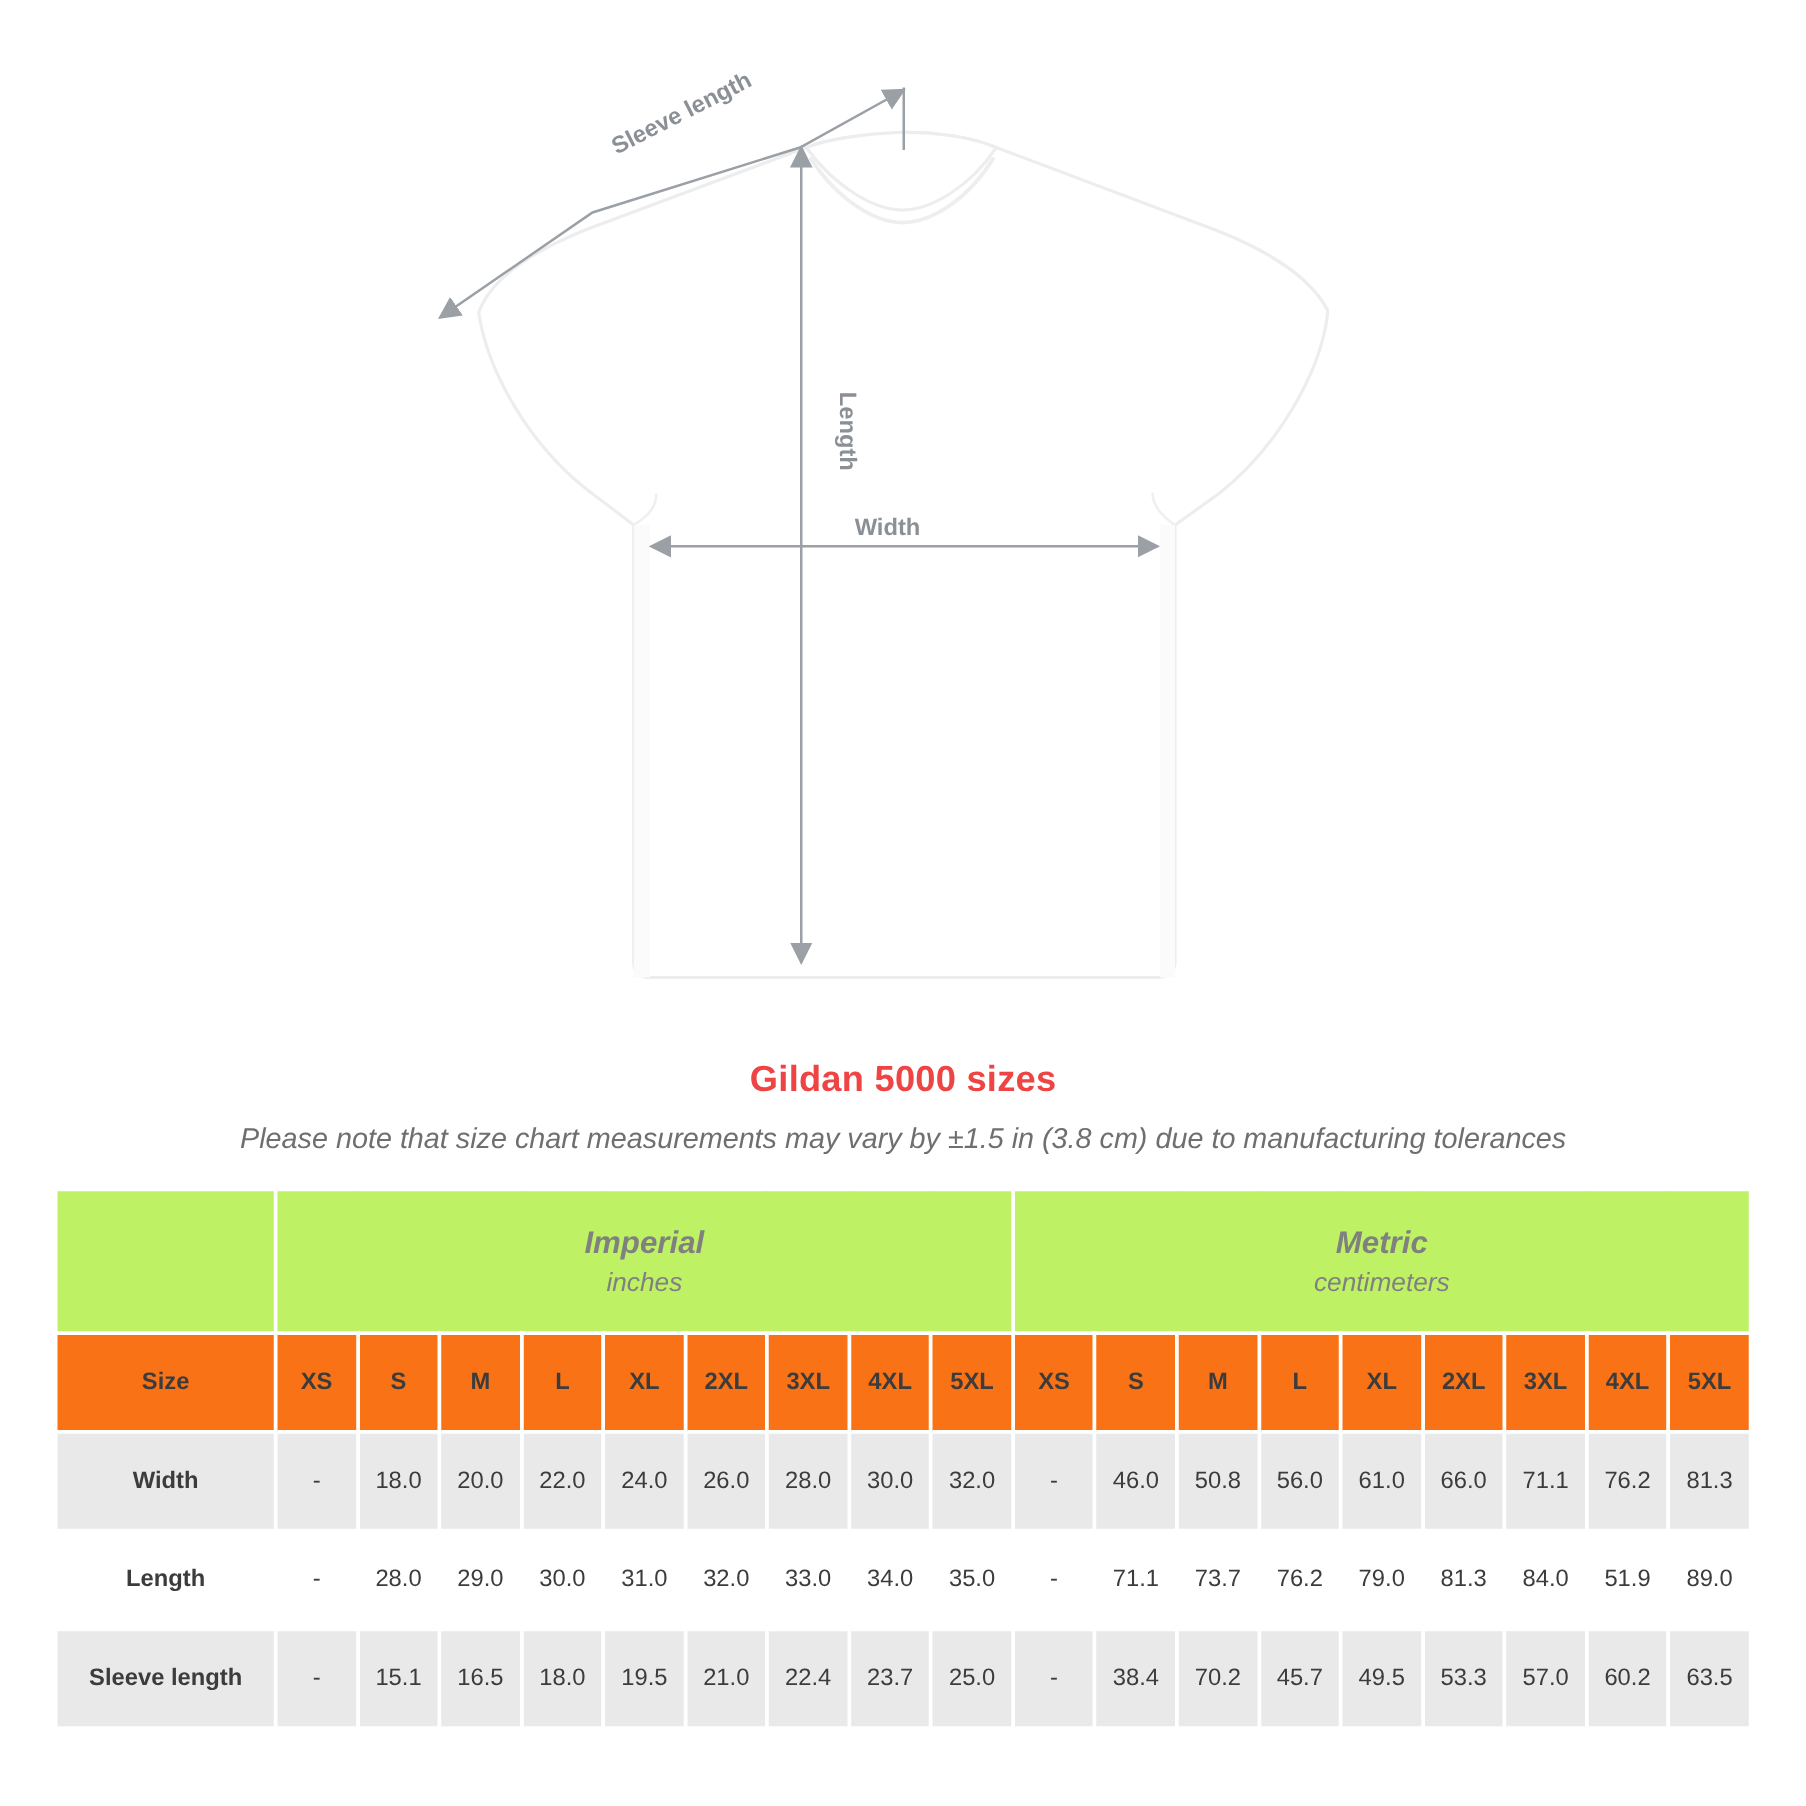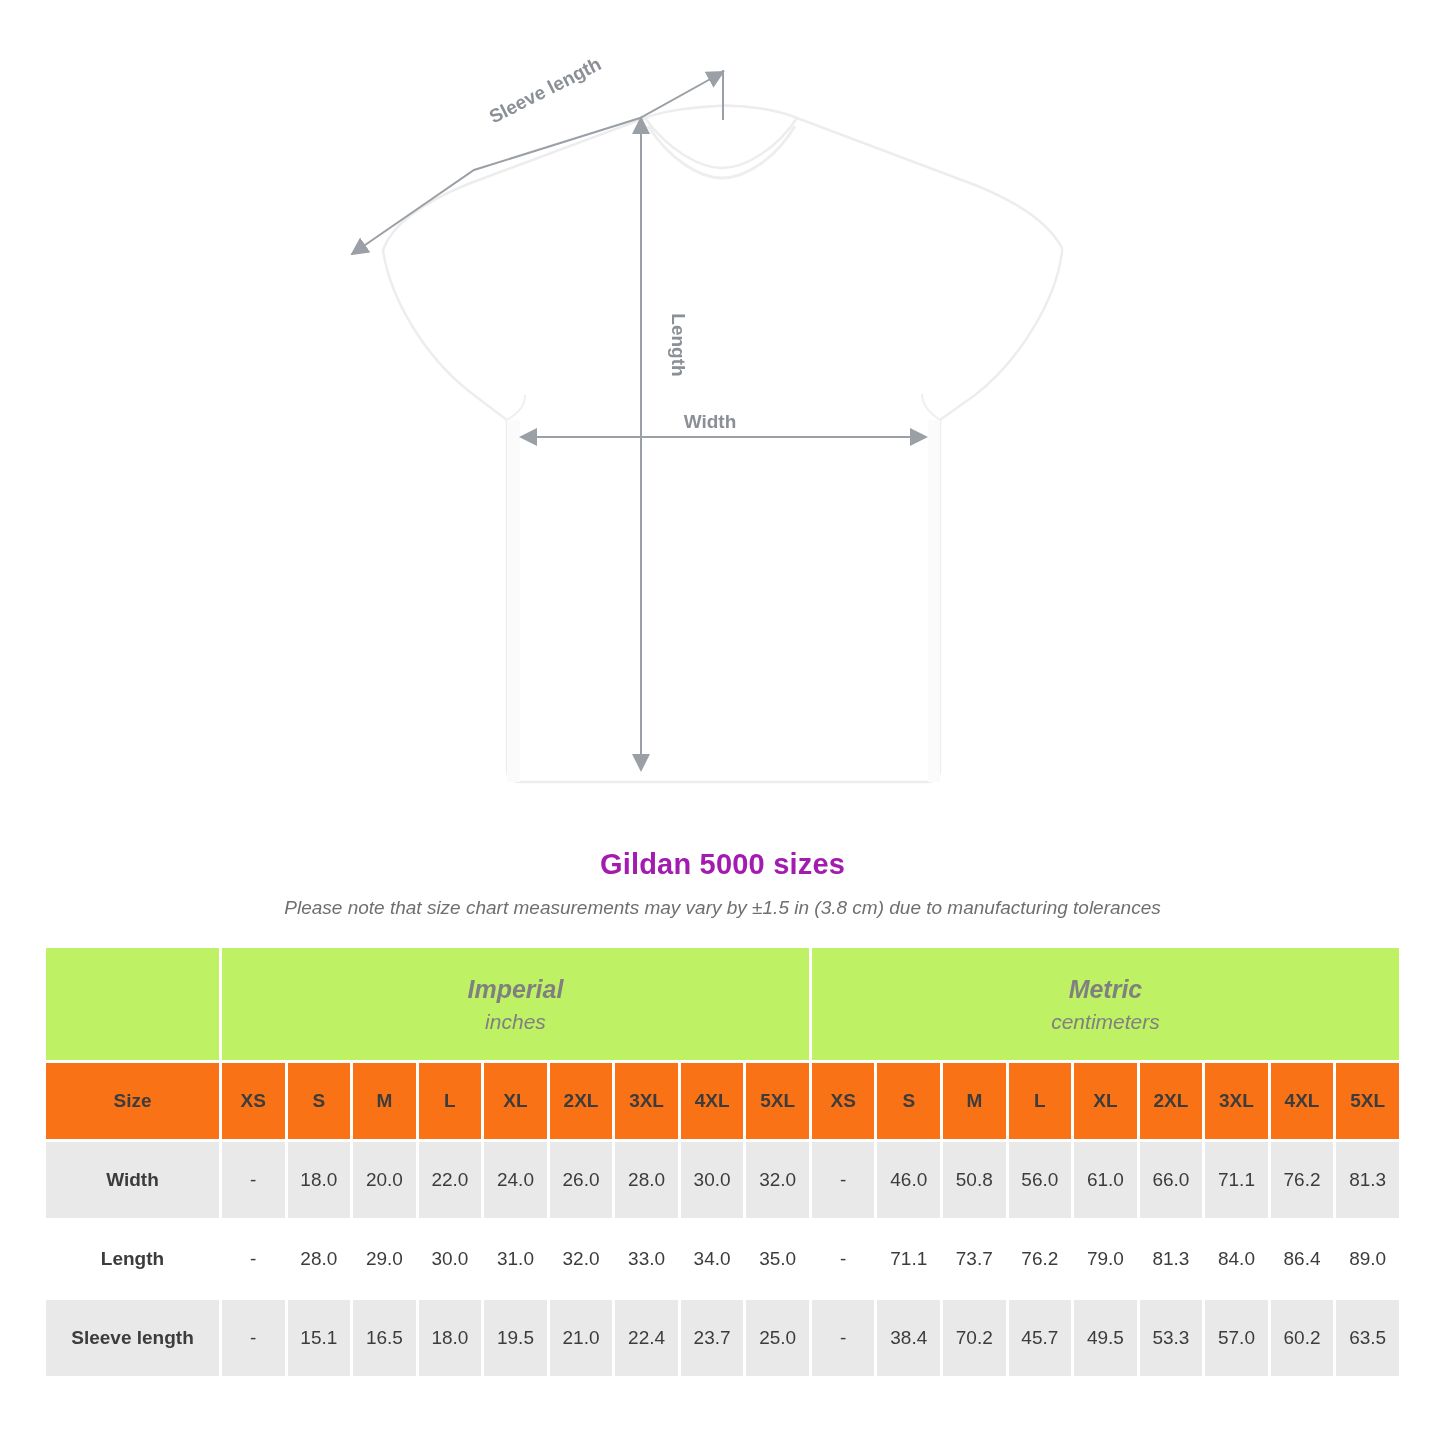--- a/index.html
+++ b/index.html
@@ -26,25 +26,25 @@
   }
 
   
   .title-block {
     text-align: center;
     margin-top: 18px;
   }
   .chart-title {
     font-size: 29px;
     font-weight: bold;
-    color: #a21caf;
+    color: #ef4444;
     letter-spacing: 0.2px;
   }
   .chart-note {
-    font-size: 19px;
+    font-size: 23px;
     font-style: italic;
     color: #6f6f6f;
     margin-top: 16px;
   }
 
   
   .table-wrap {
     margin: 26px 43px 0 43px;
     width: 1359px;
   }
@@ -259,21 +259,21 @@
         <td>33.0</td>
         <td>34.0</td>
         <td>35.0</td>
         <td>-</td>
         <td>71.1</td>
         <td>73.7</td>
         <td>76.2</td>
         <td>79.0</td>
         <td>81.3</td>
         <td>84.0</td>
-        <td>86.4</td>
+        <td>51.9</td>
         <td>89.0</td>
       </tr>
 
       <tr class="data-row odd">
         <td class="rowlabel">Sleeve length</td>
         <td>-</td>
         <td>15.1</td>
         <td>16.5</td>
         <td>18.0</td>
         <td>19.5</td>

